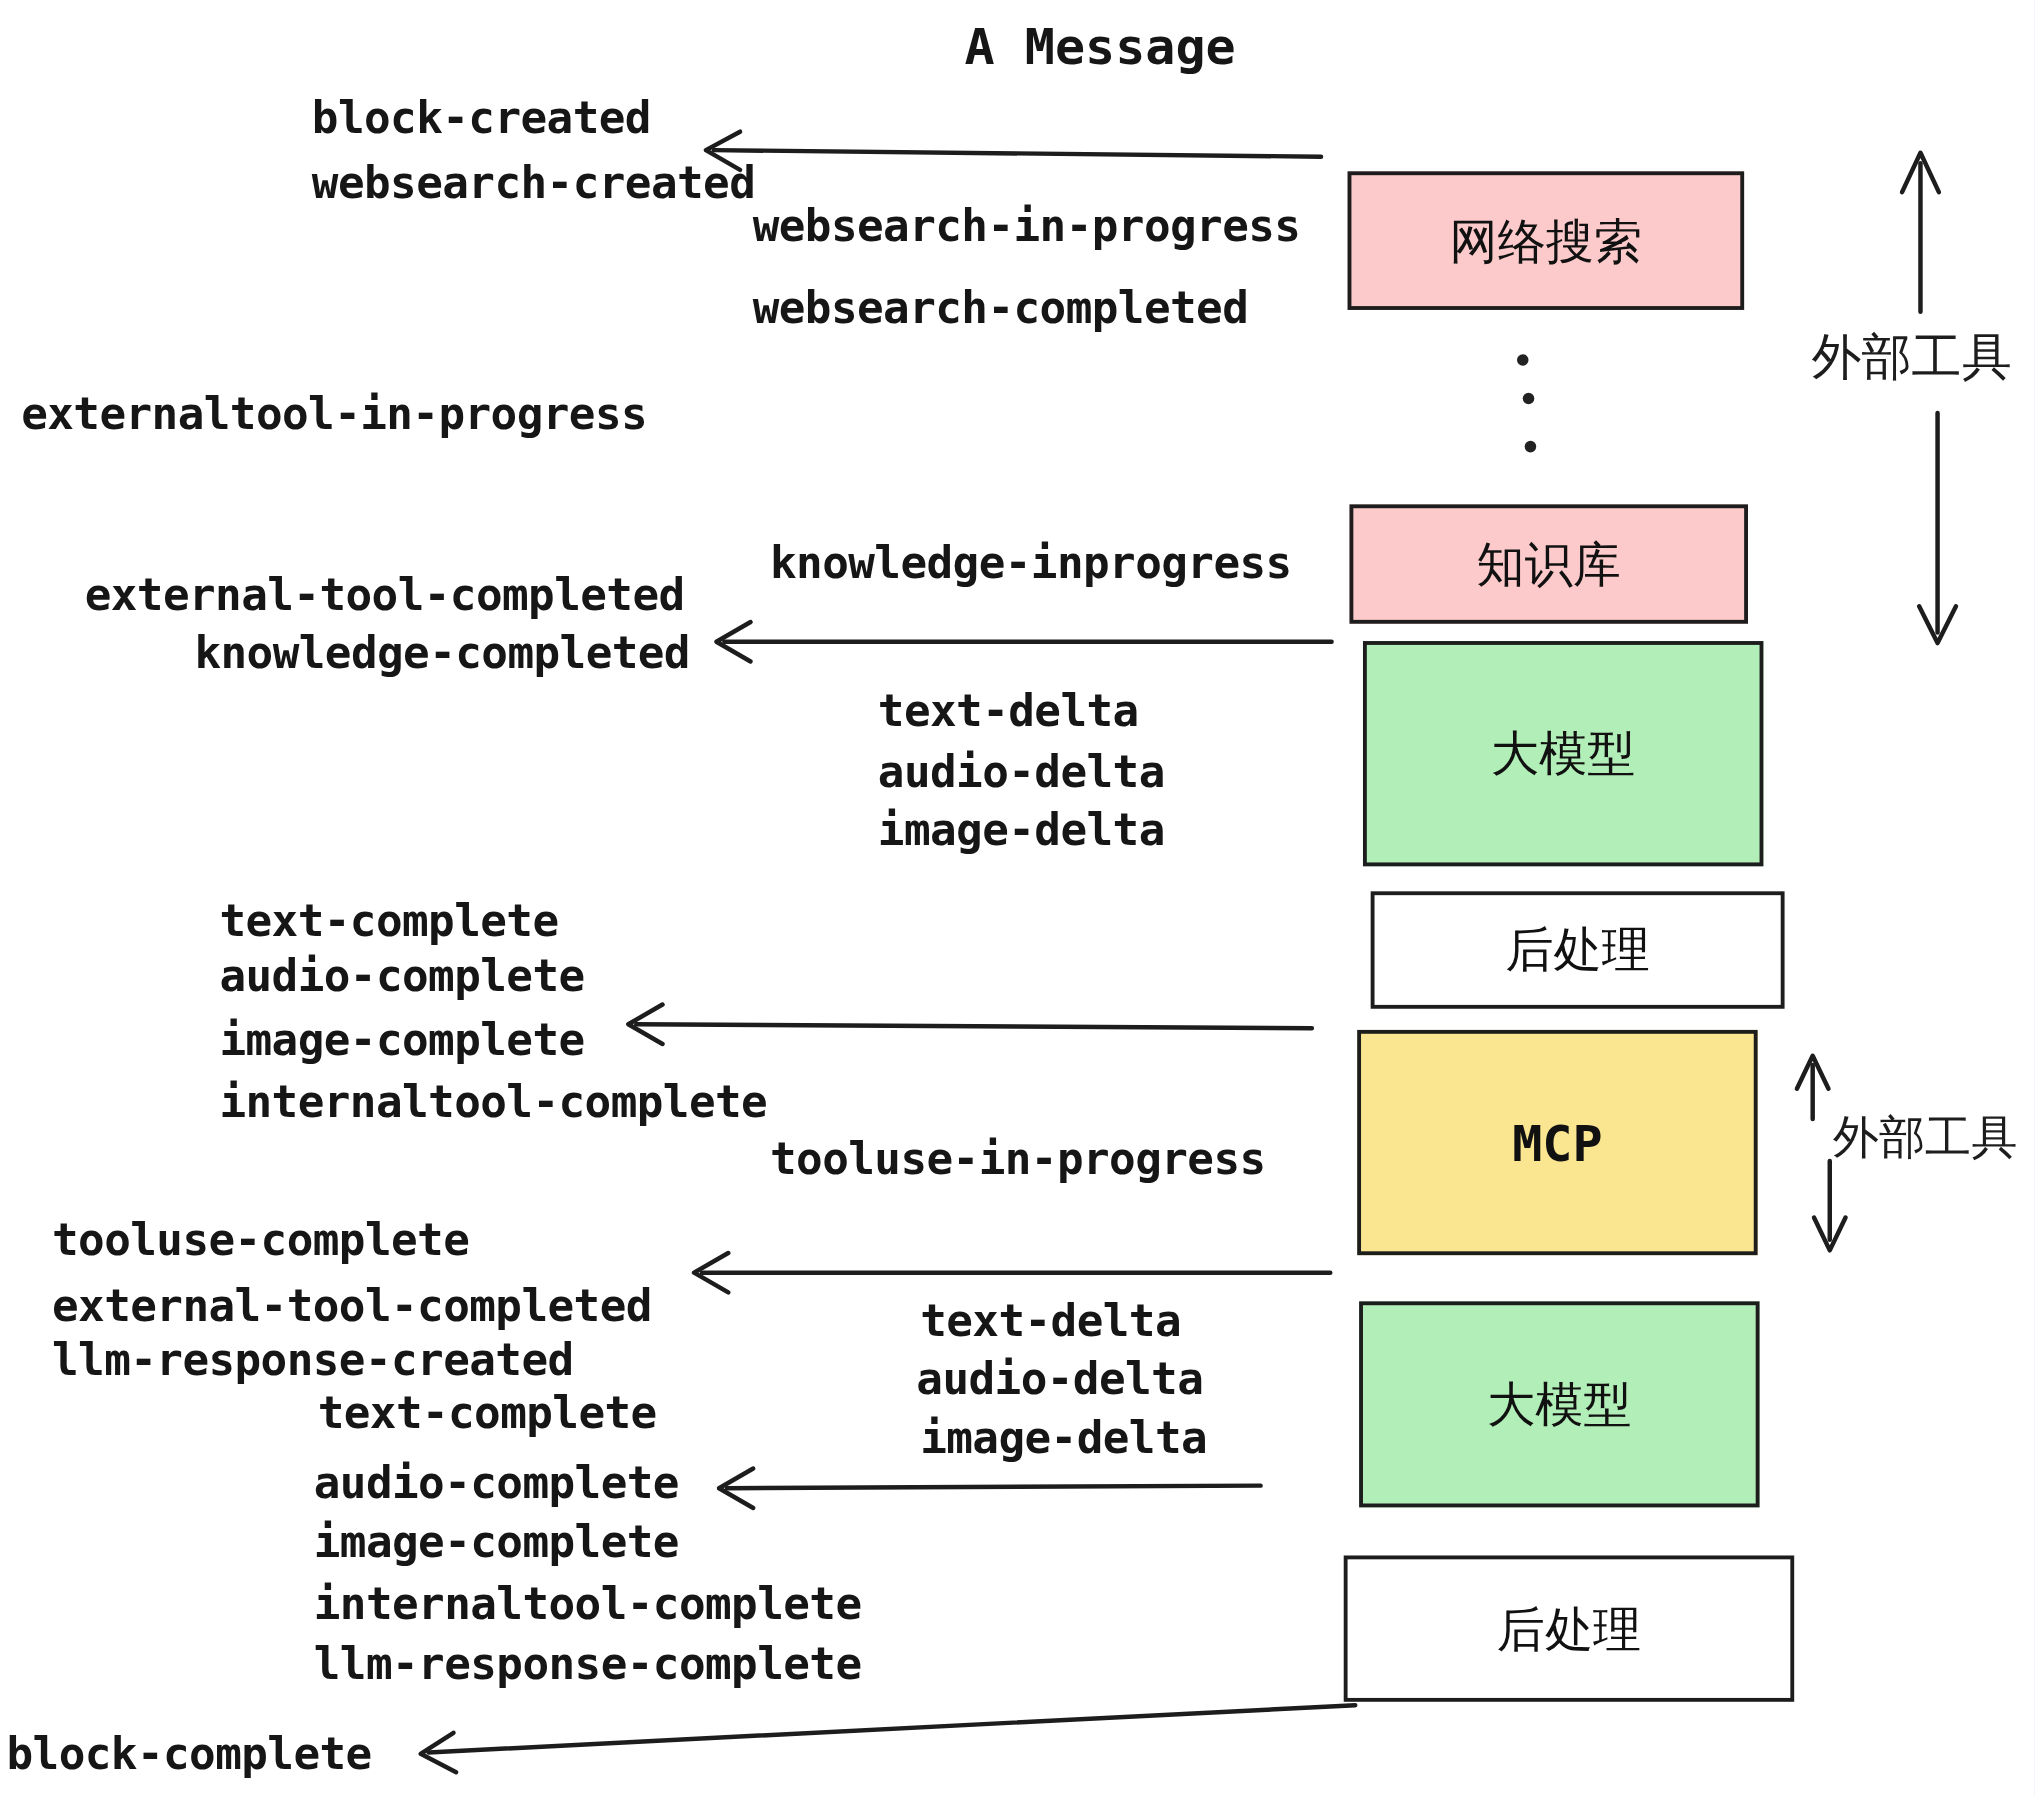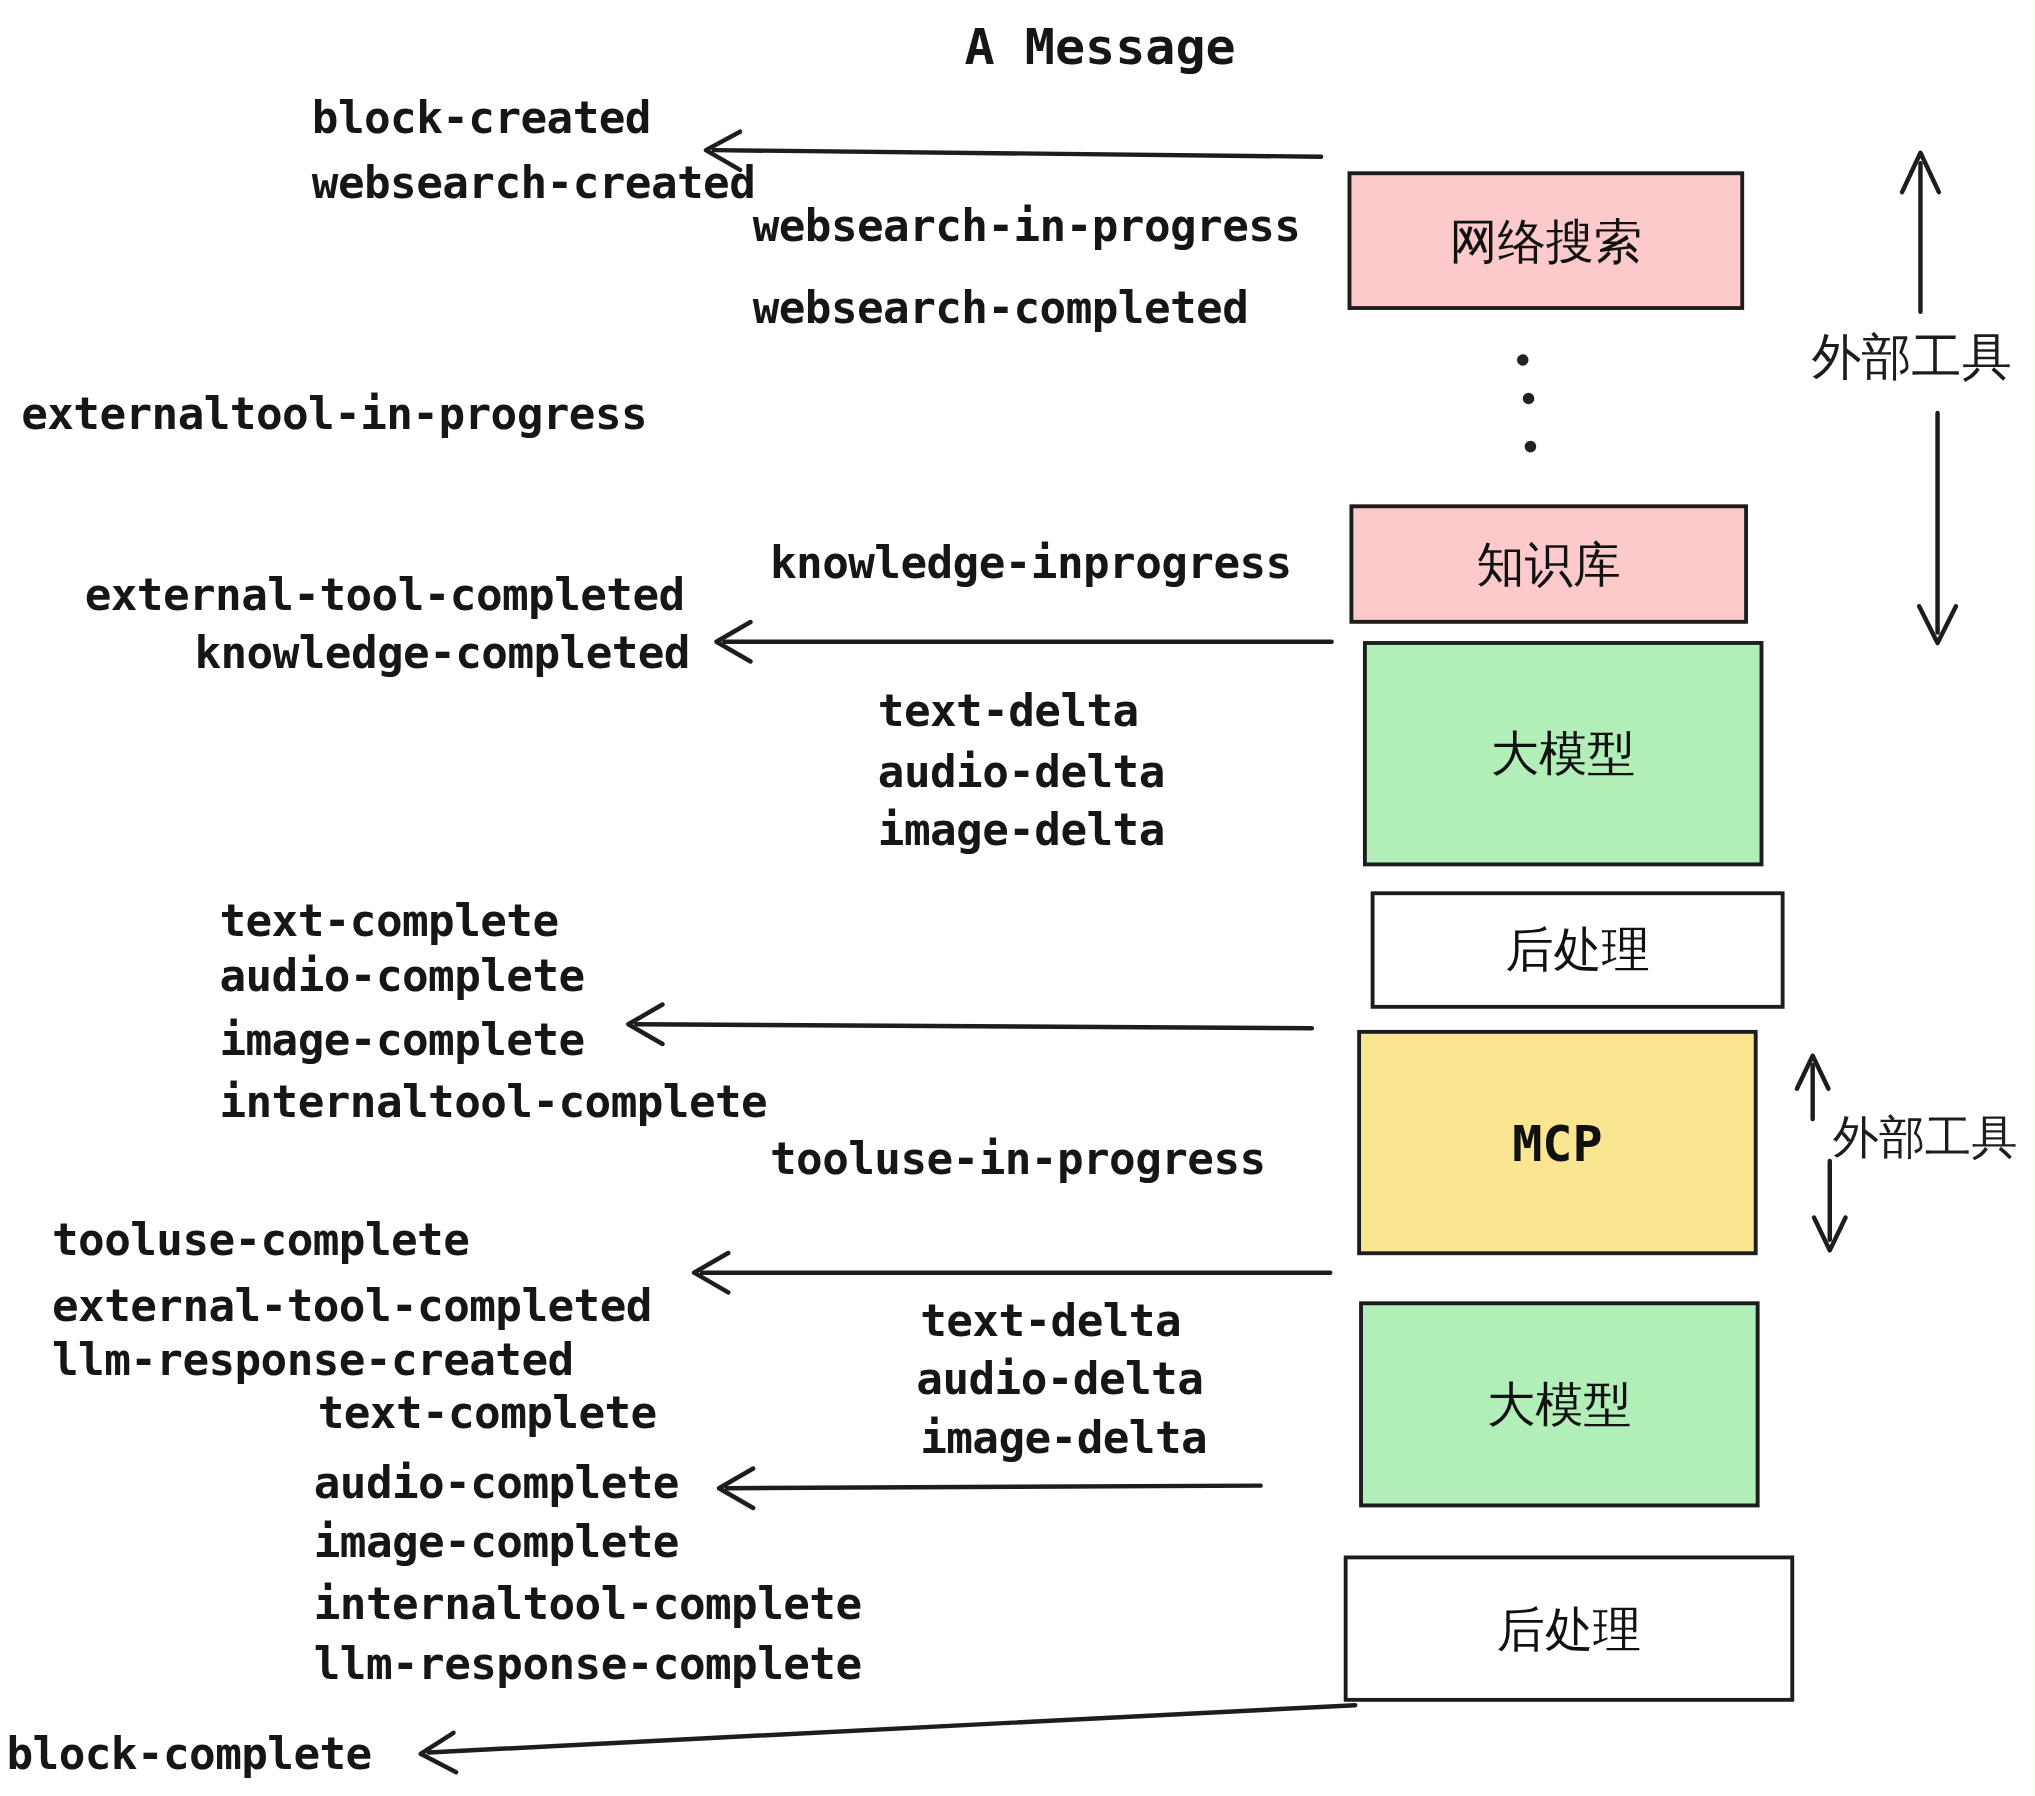--- a/index.html
+++ b/index.html
@@ -1,16 +1,16 @@
 <!DOCTYPE html>
 <html style="font-size:11px"><head>
 <meta charset="utf-8">
 <style>
   html,body{margin:0;padding:0;background:#ffffff;}
-  .viewport{width:2035px;height:1796px;overflow:hidden;background:#bef264;}
+  .viewport{width:2035px;height:1796px;overflow:hidden;background:#c4b5fd;}
   .canvas{
     position:relative;width:1057px;height:933px;background:#ffffff;
     transform:scale(1.9251);transform-origin:0 0;
     font-family:"DejaVu Sans Mono", monospace;color:#1d1d1d;
   }
   .arrows{position:absolute;left:0;top:0;width:1057px;height:933px;pointer-events:none;}
   .title{
     position:absolute;white-space:nowrap;transform:translateY(-50%);
     font-family:"DejaVu Sans Mono", monospace;font-size:26px;font-weight:bold;color:#161616;
   }

